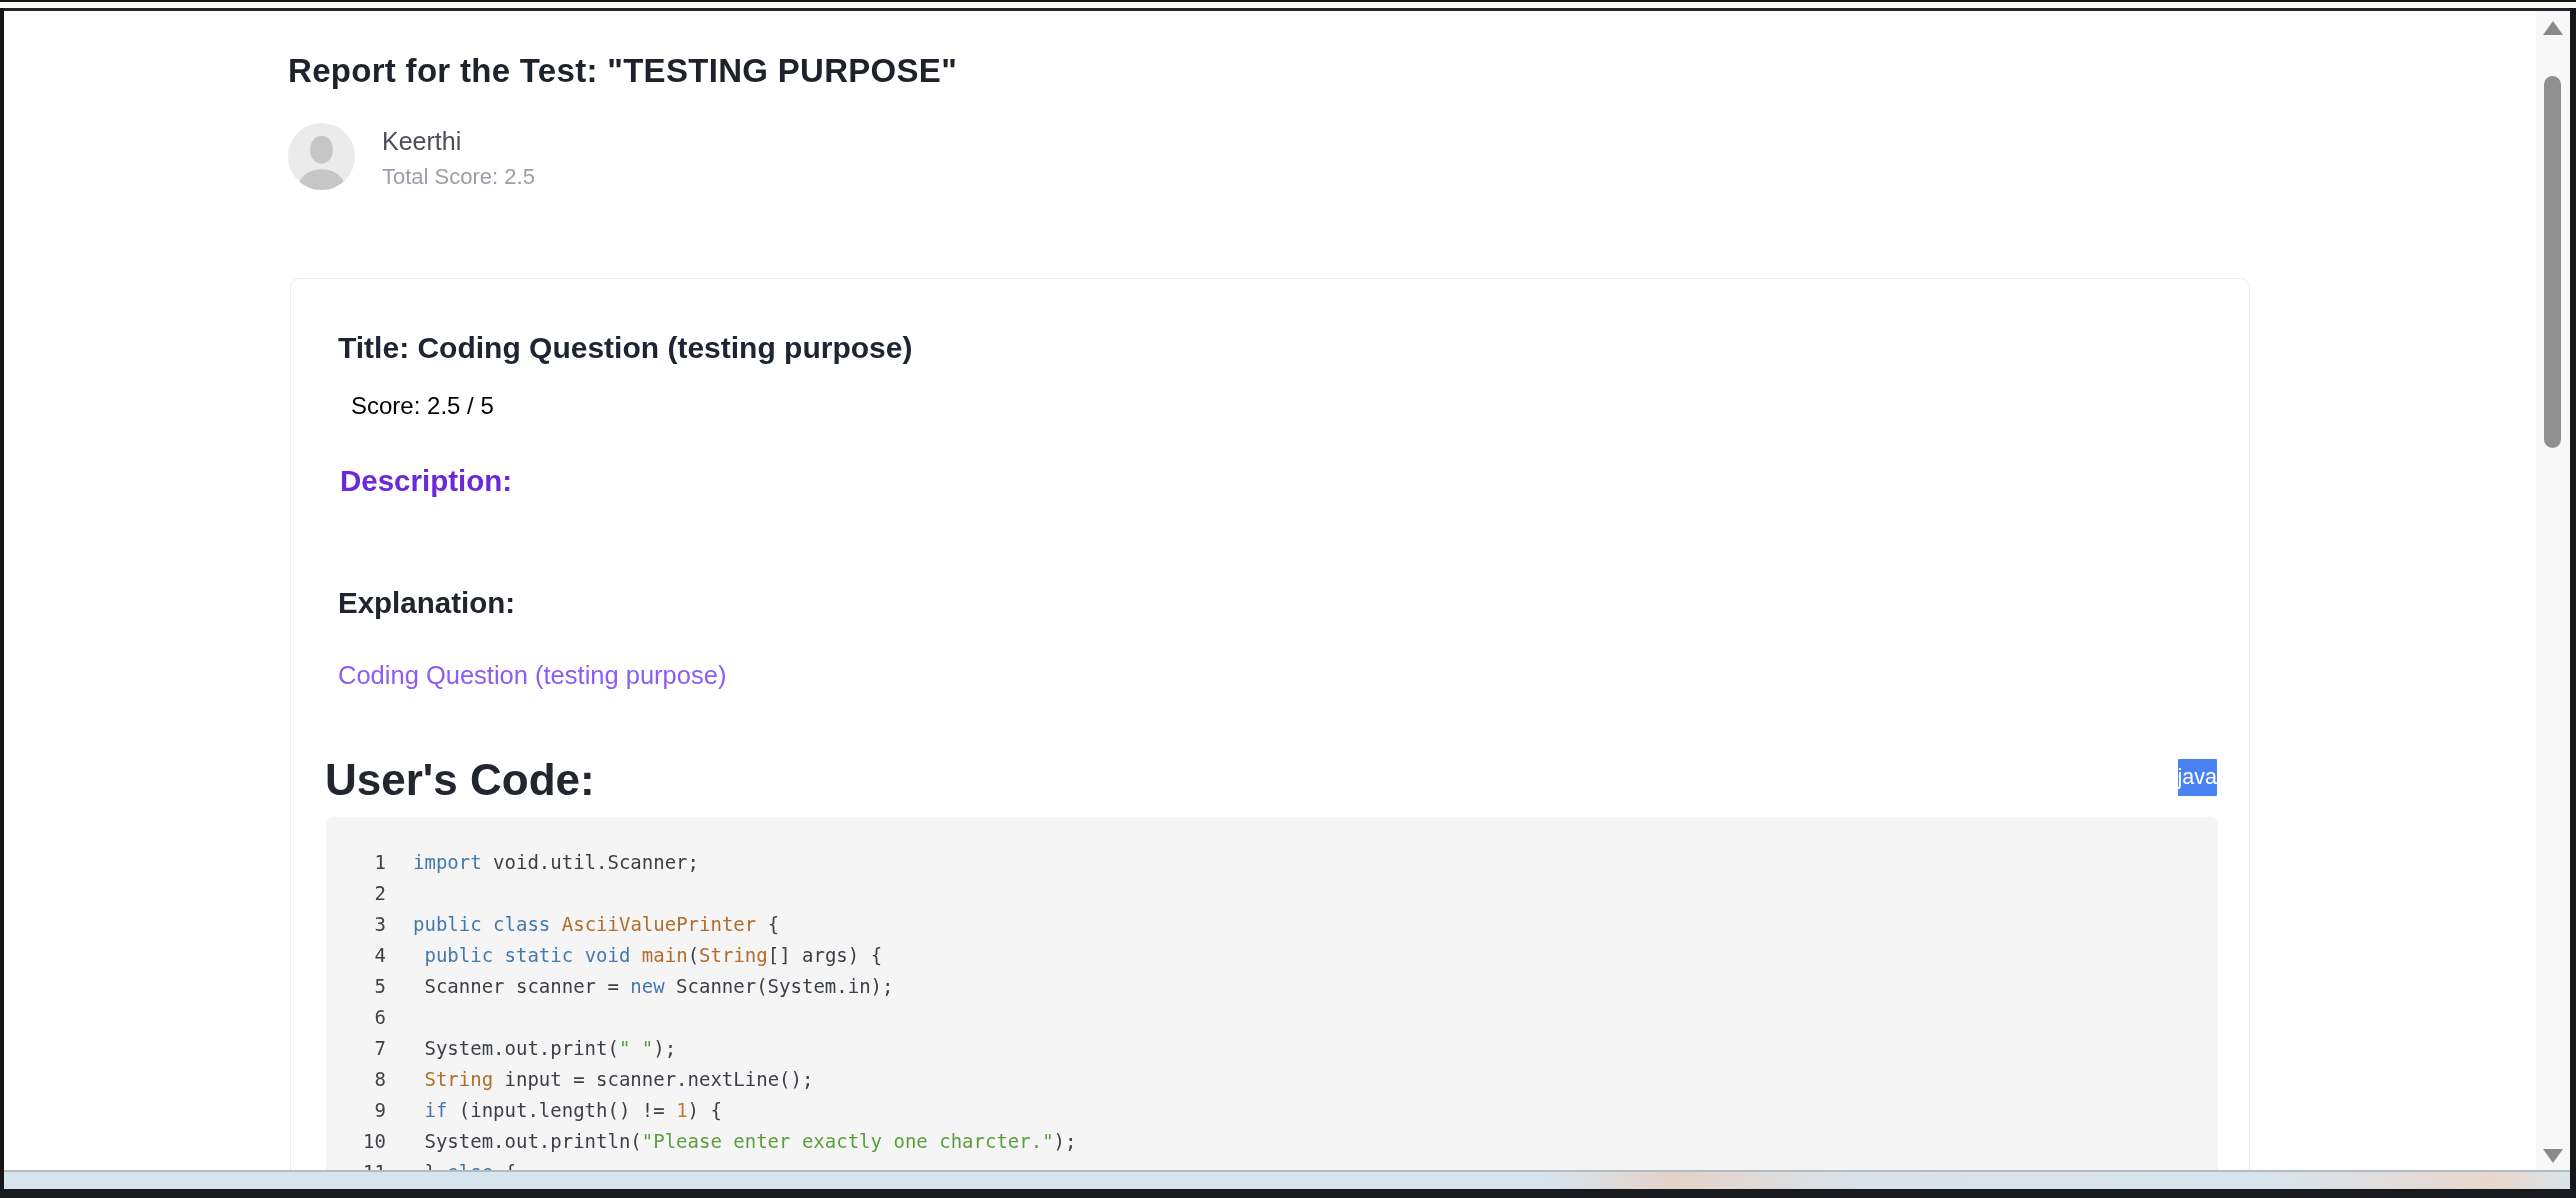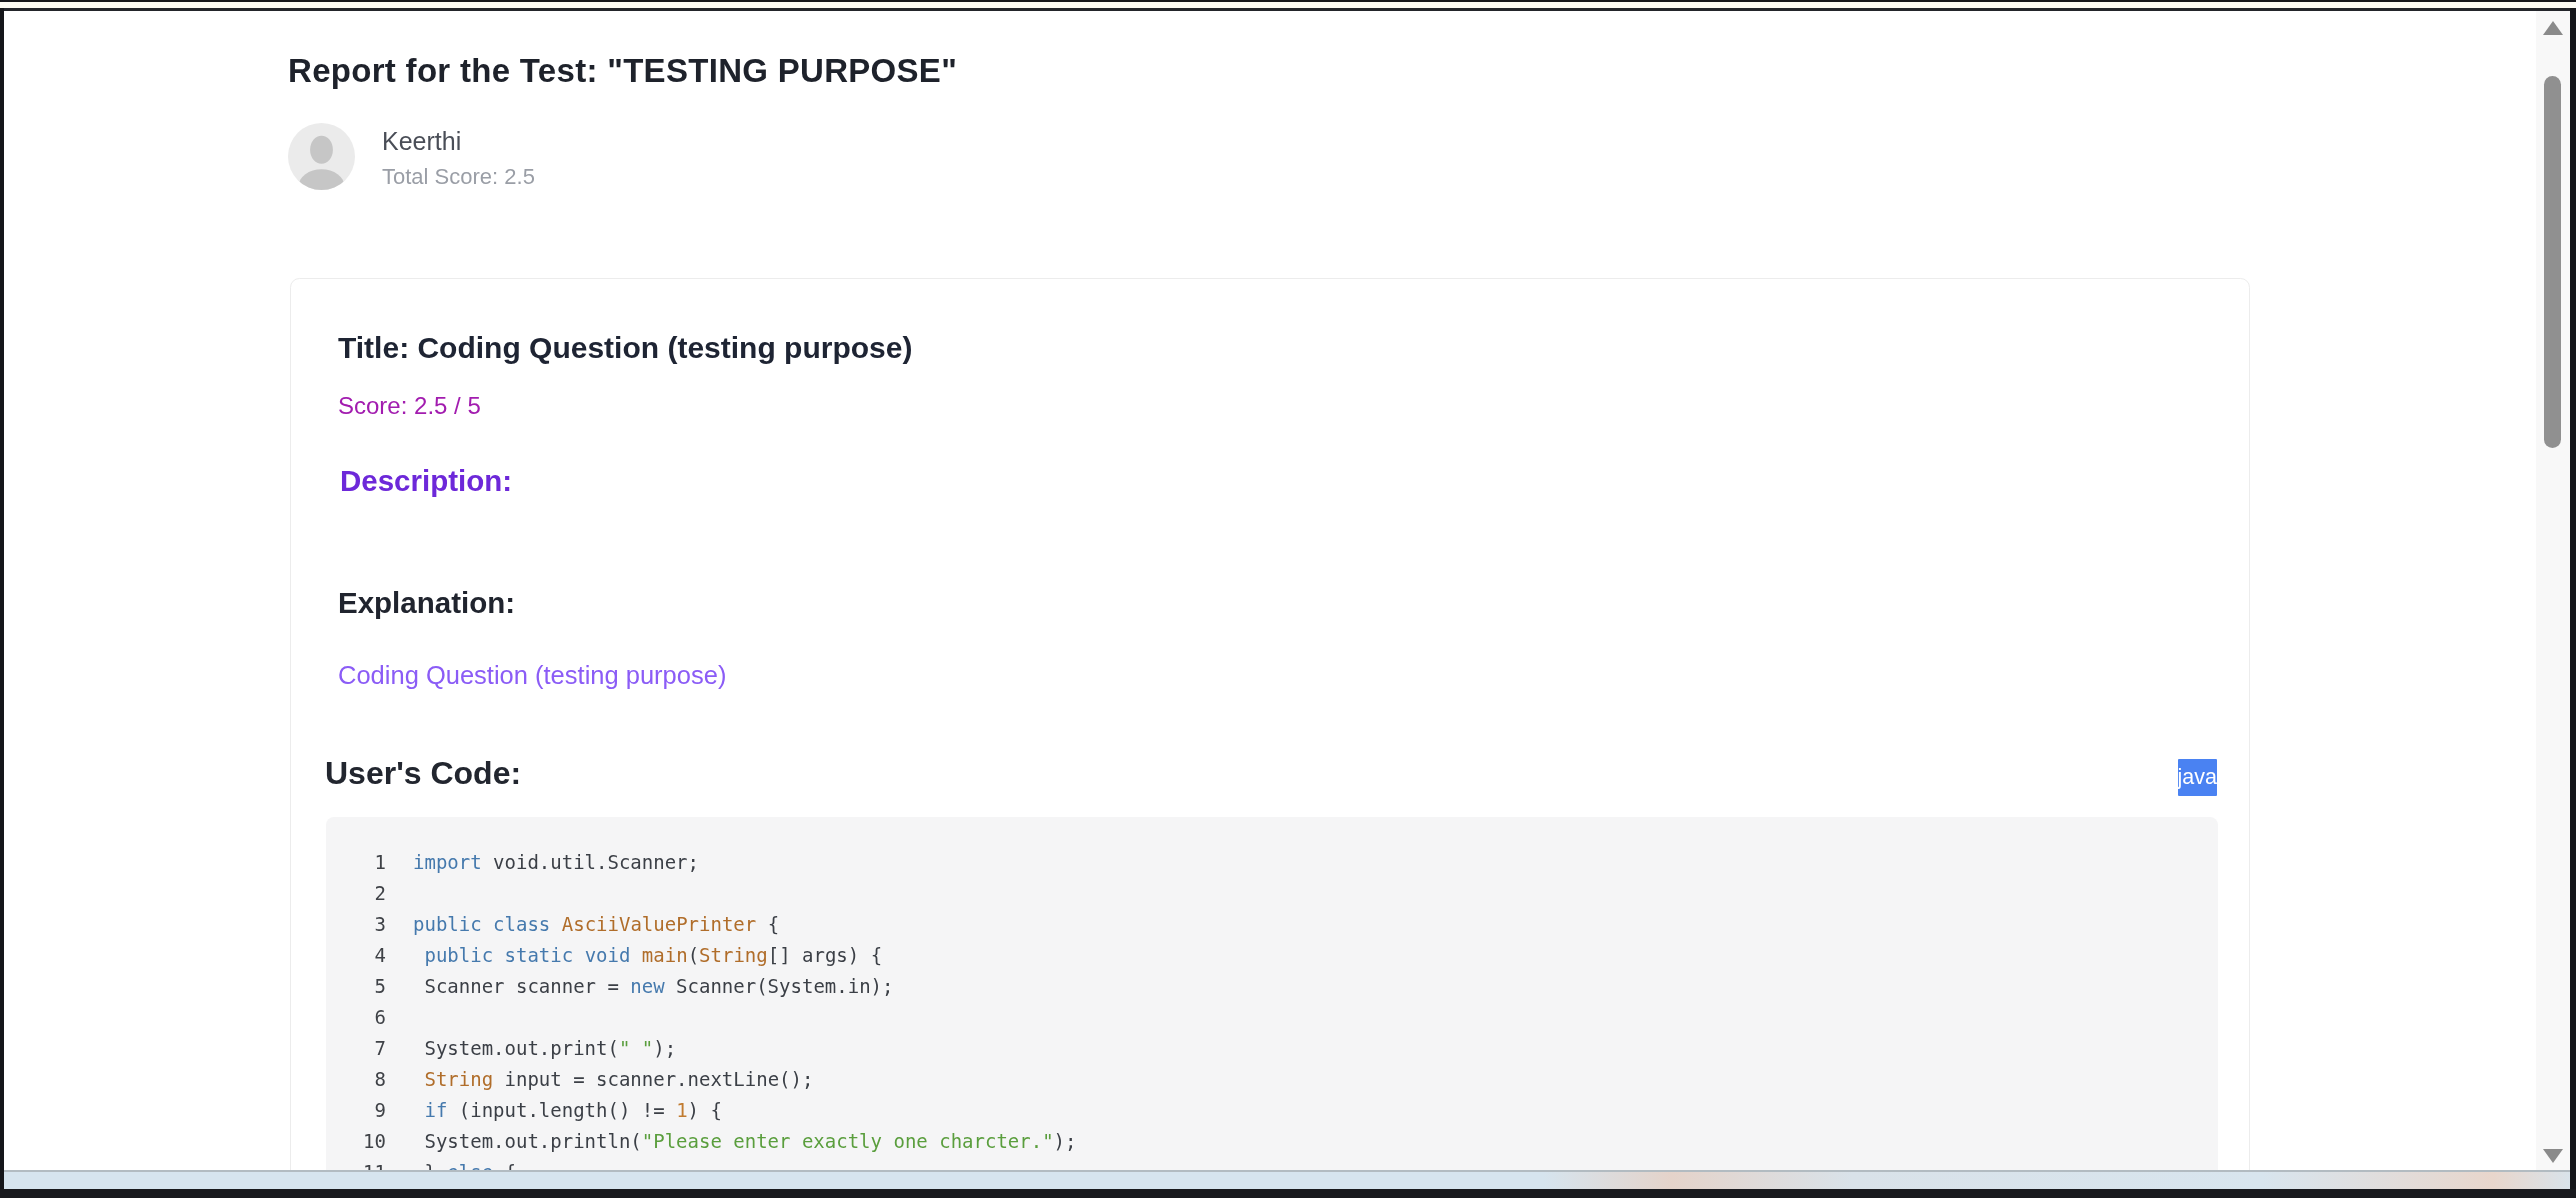--- a/index.html
+++ b/index.html
@@ -42,25 +42,25 @@
   }
   .avatar{position:absolute;left:288px;top:123px;width:67px;height:67px;}
   .user-name{position:absolute;left:382px;top:127px;font-size:25px;font-weight:500;color:#4a4e57;}
   .user-score{position:absolute;left:382px;top:164px;font-size:22px;color:#9a9ea6;}
   
   .card{
     position:absolute;left:290px;top:278px;width:1960px;height:1006px;
     background:#fff;border:1.3px solid #ececec;border-radius:9.4px;box-sizing:border-box;
   }
   .q-title{position:absolute;left:47px;top:52px;font-size:30px;font-weight:600;color:#1e2433;}
-  .q-score{position:absolute;left:47px;top:113px;font-size:24px;color:#a21caf;}
+  .q-score{position:absolute;left:60px;top:113px;font-size:24px;color:#000000;}
   .q-desc-heading{position:absolute;left:49px;top:185px;font-size:29.5px;font-weight:700;color:#6d28d9;}
   .q-expl-heading{position:absolute;left:47px;top:307px;font-size:29.5px;font-weight:700;color:#20242e;}
   .q-expl-text{position:absolute;left:47px;top:382px;font-size:25.5px;color:#8b5cf6;}
-  .code-heading{position:absolute;left:34px;top:476px;font-size:32px;font-weight:700;color:#22262f;}
+  .code-heading{position:absolute;left:34px;top:476px;font-size:44px;font-weight:700;color:#22262f;}
   .lang-badge{
     position:absolute;right:32px;top:480px;
     background:var(--badge-blue,#4a82f2);color:#ffffff;
     font-size:21.5px;padding:6px 0;border-radius:1px;
   }
   
   .code-block{
     position:absolute;left:35px;right:31px;top:538px;height:660px;
     background:var(--code-bg,#f5f5f6);border-radius:8px;
     padding-top:29px;box-sizing:border-box;overflow:hidden;

